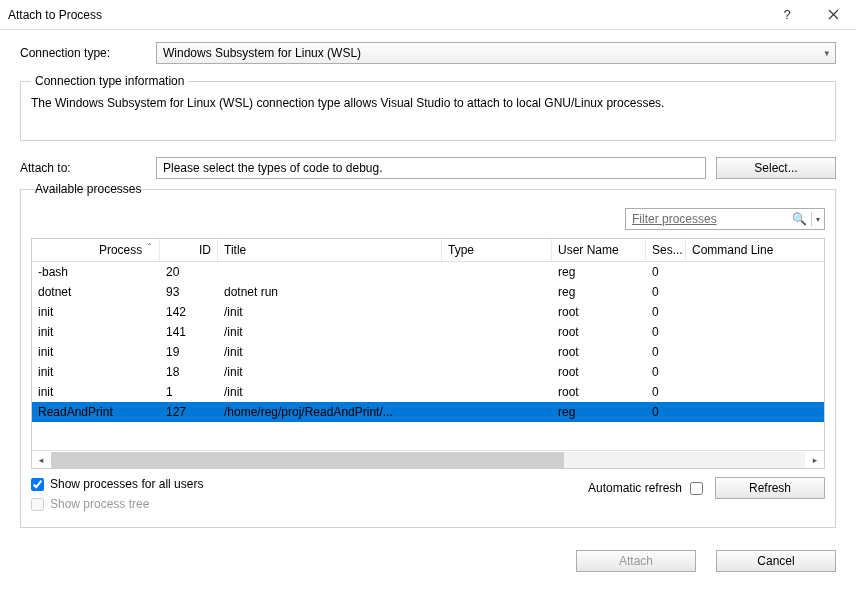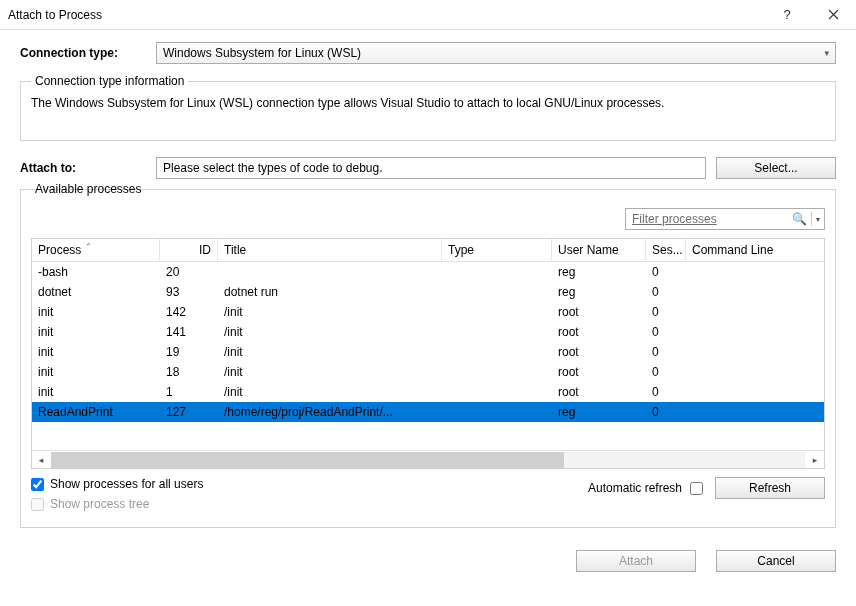--- a/index.html
+++ b/index.html
@@ -20,21 +20,21 @@
     border-bottom: 1px solid #e0e0e0;
   }
   .titlebar-title { flex: 1; font-size: 12px; }
   .titlebar-btn {
     width: 46px; height: 30px;
     display: flex; align-items: center; justify-content: center;
     font-size: 13px; color: #333;
   }
   .content { padding: 12px 20px 10px 20px; }
   .row { display: flex; align-items: center; margin-bottom: 10px; }
-  .label { width: 136px; font-weight: bold; }
+  .label { width: 136px; }
   .combo {
     flex: 1; height: 22px; border: 1px solid #adadad;
     background: linear-gradient(#fdfdfd,#f0f0f0);
     display: flex; align-items: center; padding: 0 6px;
     position: relative;
     gap: 48px;
   }
   .combo-text { flex: 1; }
   .combo-arrow { font-size: 9px; color: #555; }
   .input {
@@ -99,21 +99,21 @@
   .checks { flex: 1; }
   .check-row { display: flex; align-items: center; gap: 6px; margin-bottom: 6px; }
   .check-row input { width: 13px; height: 13px; }
   .check-row.disabled { color: #9a9a9a; }
   .right-ctrls { display: flex; align-items: center; gap: 8px; }
   .footer {
     display: flex; justify-content: flex-end; gap: 10px;
     padding: 12px 20px; 
   }
   
-  .c-proc { width: 128px; }
+  .c-proc { width: 128px; justify-content: flex-end; }
   .c-id   { width: 58px; justify-content: flex-end; }
   .c-title{ width: 224px; }
   .c-type { width: 110px; }
   .c-user { width: 94px; }
   .c-sess { width: 40px; }
   .c-cmd  { flex: 1; }
   
 </style>
 </head>
 <body>

